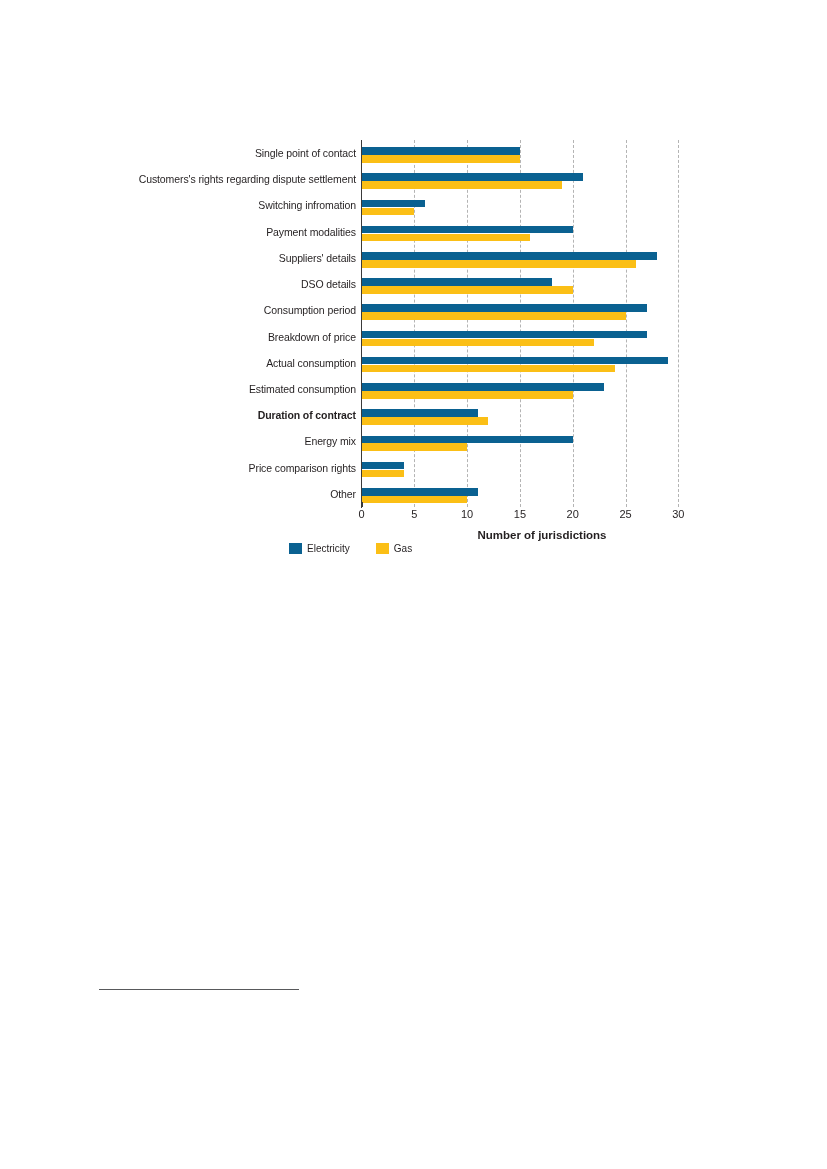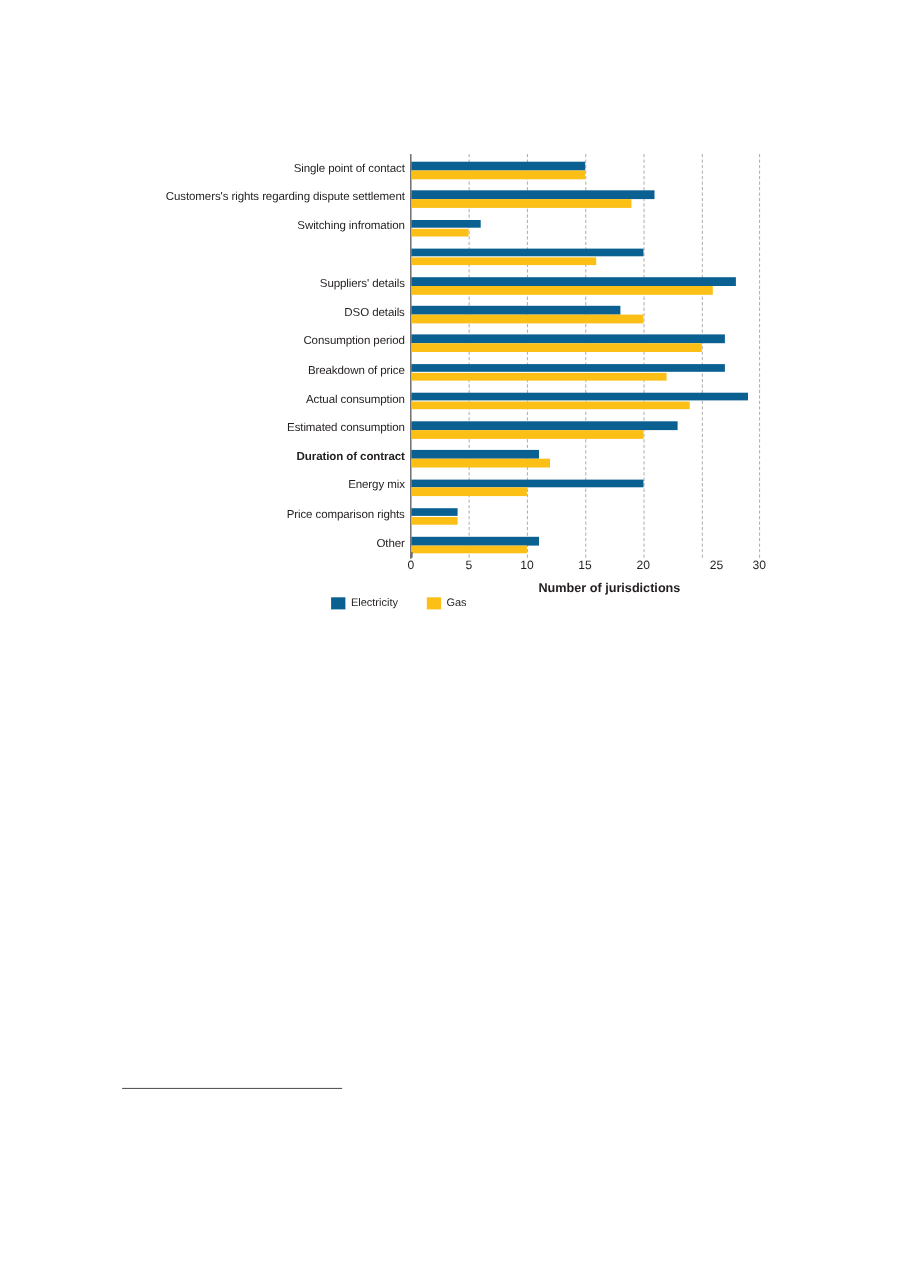--- a/index.html
+++ b/index.html
@@ -1,21 +1,21 @@
 <!DOCTYPE html>
 <html><head>
 <meta charset="utf-8">
 <style>
   html,body{margin:0;padding:0;}
   body{
     width:827px;height:1169px;background:#ffffff;
     font-family:"Liberation Sans",sans-serif;
     position:relative;overflow:hidden;
   }
-  .page{position:absolute;inset:0;margin-left:12px;}
+  .page{position:absolute;inset:0;}
 
   
   #chart-figure{
     position:absolute;left:0;top:0;width:827px;height:570px;
   }
 
   
   #plot-area{
     position:absolute;left:361.5px;top:140px;
     width:316.8px;height:367px;
@@ -88,20 +88,21 @@
 <div class="page">
 
   <div id="chart-figure">
 
     <div id="y-axis-line"></div>
 
     <div id="cat-labels">
         <div class="cat-label" style="top: 0px;">Single point of contact</div>
         <div class="cat-label" style="top: 26.2143px;">Customers's rights regarding dispute settlement</div>
         <div class="cat-label" style="top: 52.4286px;">Switching infromation</div>
+        <div class="cat-label" style="top: 78.6429px;">Payment modalities</div>
         <div class="cat-label" style="top: 104.857px;">Suppliers' details</div>
         <div class="cat-label" style="top: 131.071px;">DSO details</div>
         <div class="cat-label" style="top: 183.5px;">Breakdown of price</div>
         <div class="cat-label" style="top: 157.286px;">Consumption period</div>
         <div class="cat-label" style="top: 209.714px;">Actual consumption</div>
         <div class="cat-label" style="top: 235.929px;">Estimated consumption</div>
         <div class="cat-label" style="top: 262.143px; font-weight: bold;">Duration of contract</div>
         <div class="cat-label" style="top: 288.357px;">Energy mix</div>
         <div class="cat-label" style="top: 314.571px;">Price comparison rights</div>
         <div class="cat-label" style="top: 340.786px;">Other</div>
@@ -175,21 +176,21 @@
           </div>
         </div>
     </div>
 
     <div id="x-ticks">
         <div class="xtick" style="left: 0px;">0<span class="xtick-mark"></span></div>
         <div class="xtick" style="left: 52.8px;">5</div>
         <div class="xtick" style="left: 105.6px;">10</div>
         <div class="xtick" style="left: 158.4px; text-align: center;">15</div>
         <div class="xtick" style="left: 211.2px;">20</div>
-        <div class="xtick" style="left: 264px; text-align: right;">25</div>
+        <div class="xtick" style="left: 264px;">25</div>
         <div class="xtick" style="left: 316.8px;">30</div>
       </div>
 
     <div id="x-title">Number of jurisdictions</div>
 
     <div id="legend">
         <div class="legend-item">
           <span class="legend-swatch" style="background: rgb(10, 97, 145);"></span>
           <span class="legend-label">Electricity</span>
         </div>

